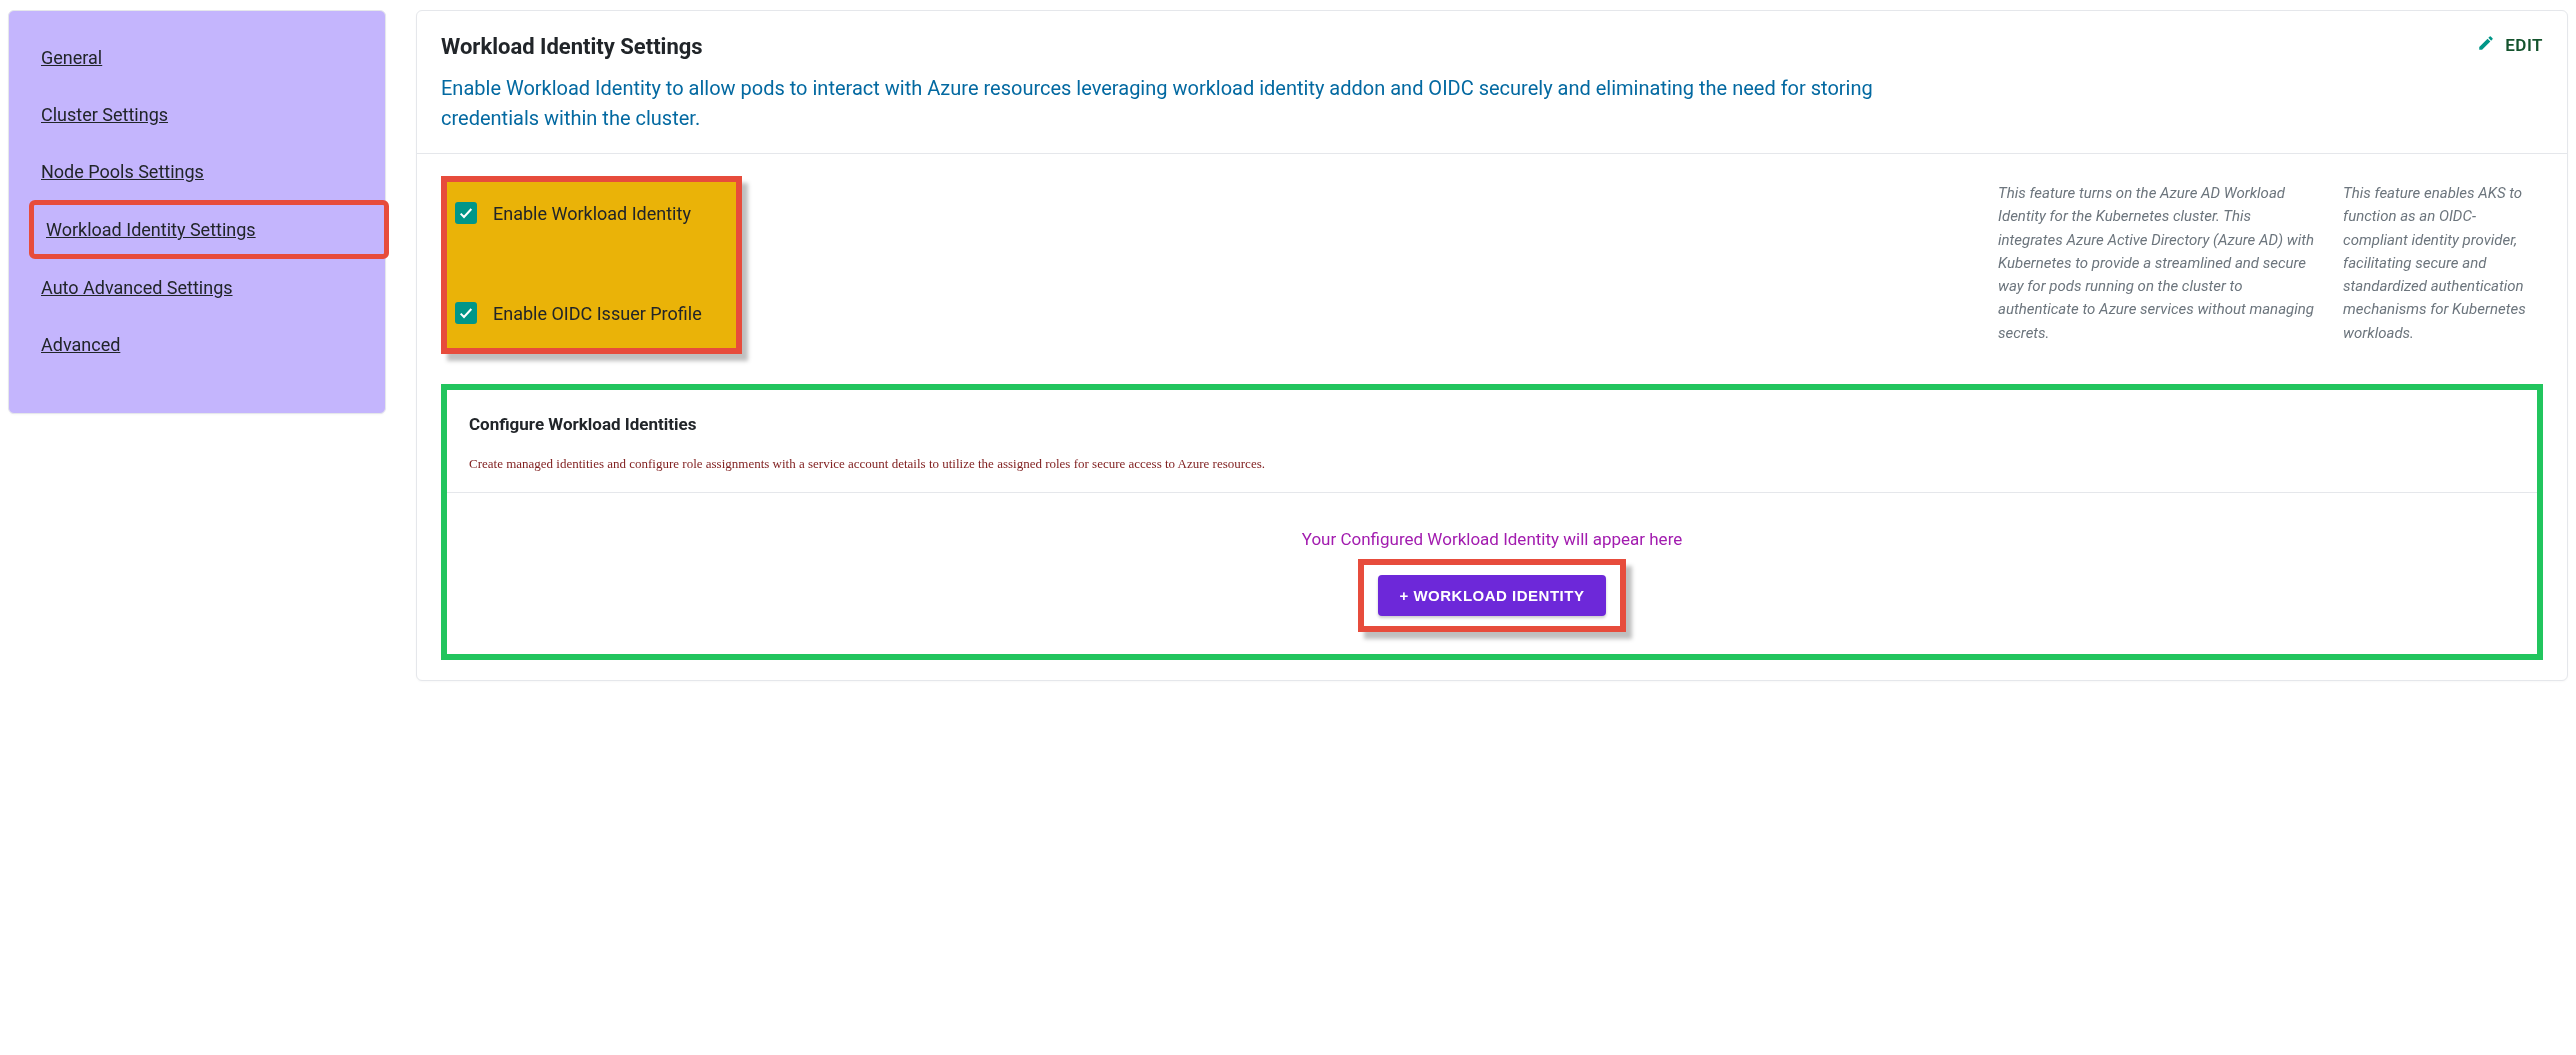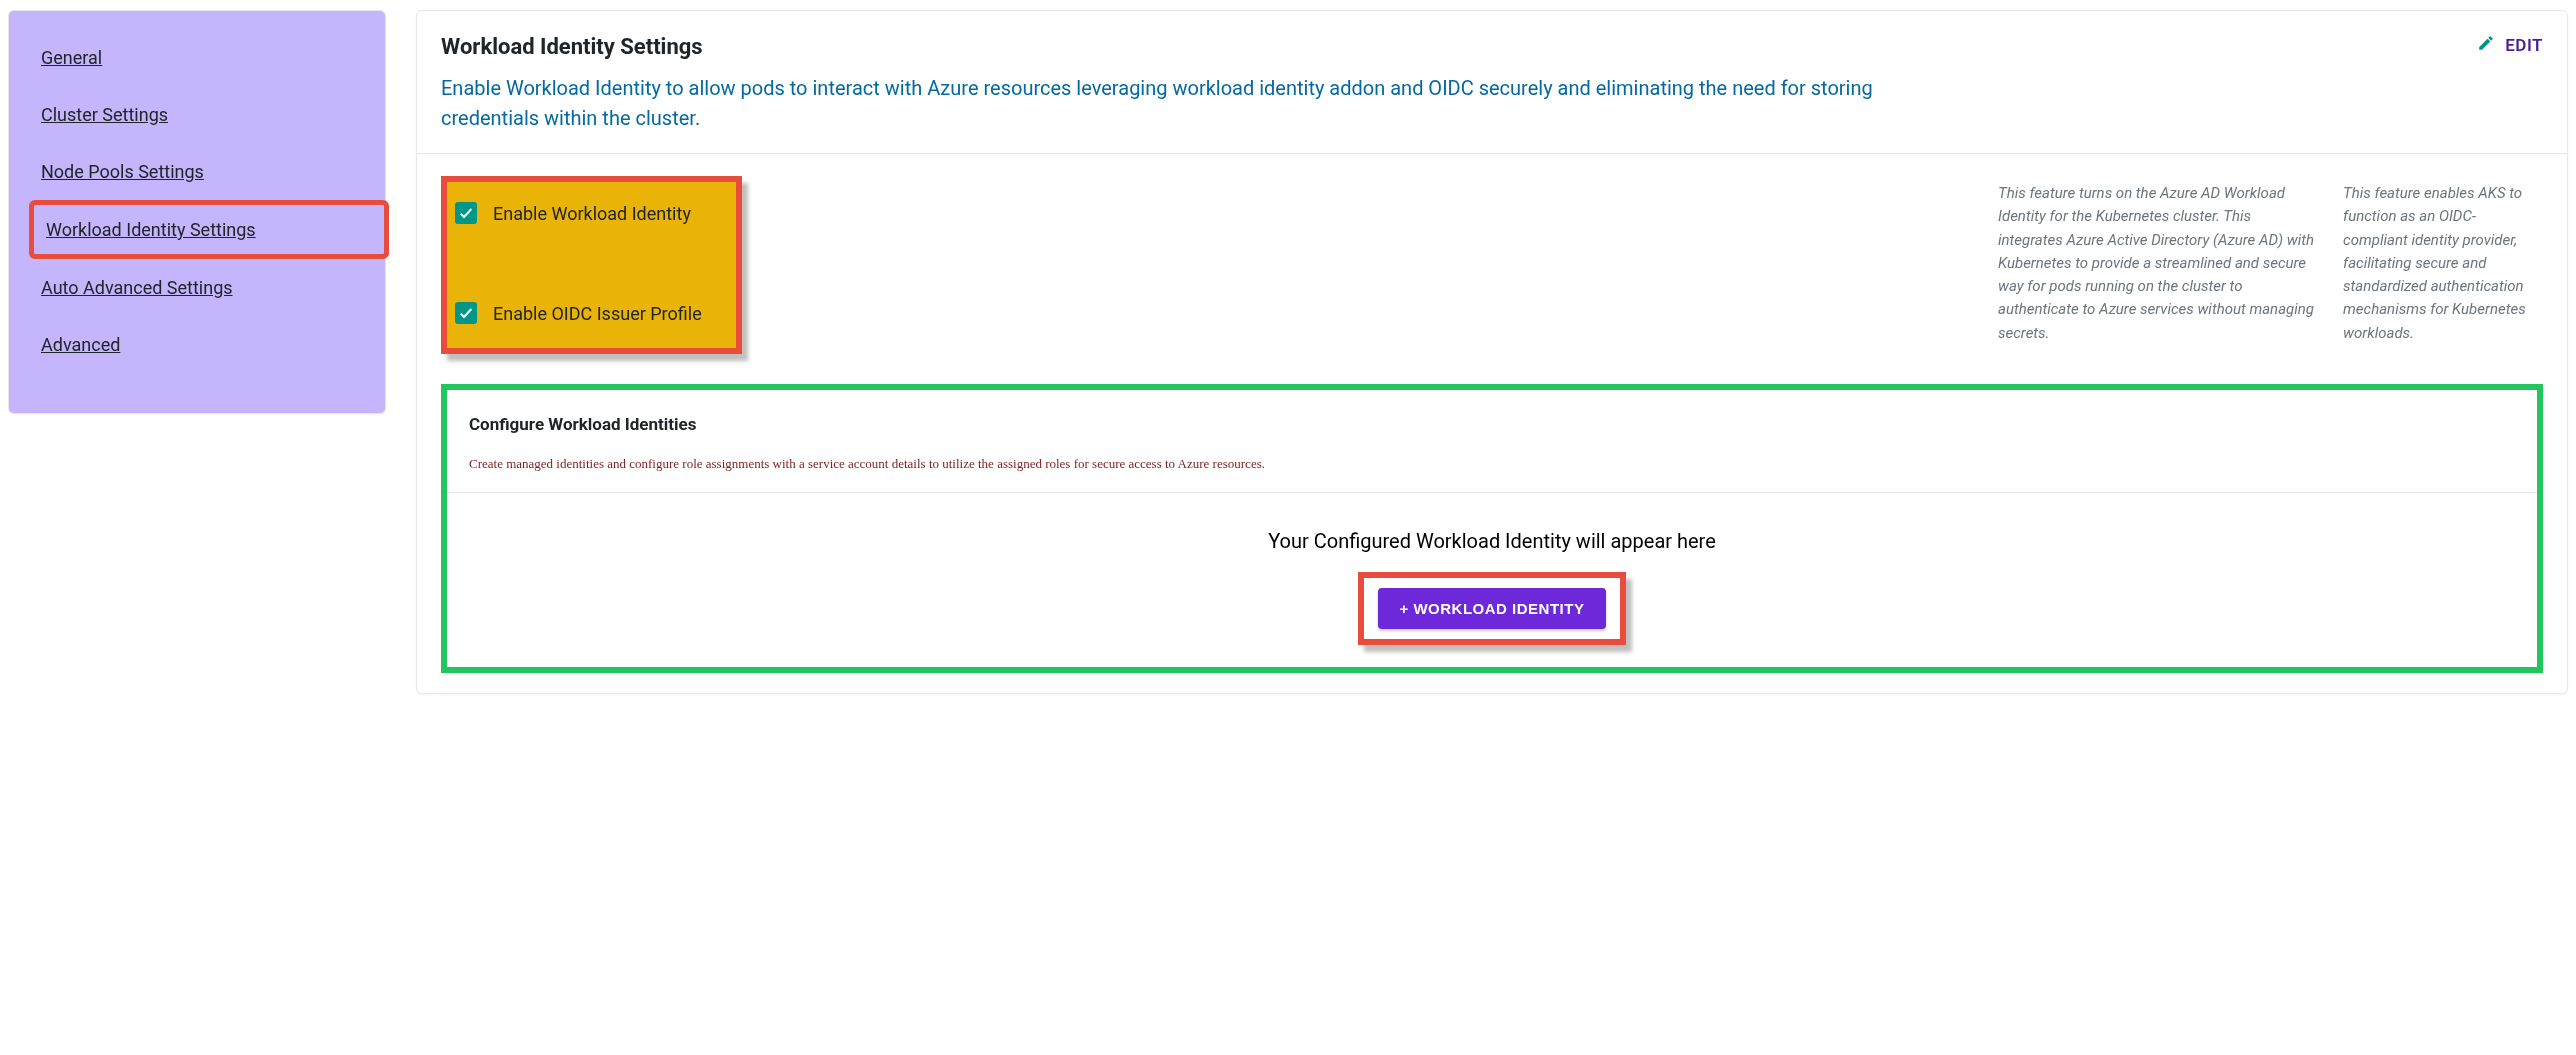--- a/index.html
+++ b/index.html
@@ -67,21 +67,21 @@
   .page-title {
     font-size: 22px;
     font-weight: 700;
     color: #212529;
     margin-bottom: 14px;
   }
   .edit-btn {
     display: flex;
     align-items: center;
     gap: 10px;
-    color: #4c1d95;
+    color: #14532d;
     font-size: 17px;
     font-weight: 600;
     letter-spacing: 0.5px;
     cursor: pointer;
   }
   .edit-btn svg { width: 18px; height: 18px; fill: #009688; }
   .page-desc {
     padding: 0 24px 20px 24px;
     font-size: 20px;
     color: #0369a1;
@@ -154,23 +154,23 @@
     color: #7f1d1d;
     line-height: 1.55;
     font-family: Liberation Serif, serif;
   }
   .configure-body {
     padding: 36px 22px 22px 22px;
     text-align: center;
     border-top: 1px solid #e5e7eb;
   }
   .empty-text {
-    font-size: 20px;
-    color: #000000;
-    margin-bottom: 19px;
+    font-size: 17px;
+    color: #a21caf;
+    margin-bottom: 10px;
   }
   .add-wrap {
     display: inline-block;
     border: 6px solid #e74c3c;
     padding: 10px 14px;
     box-shadow: 6px 7px 4px rgba(0,0,0,0.25);
     background: #fff;
   }
   .add-btn {
     background: #6d28d9;

